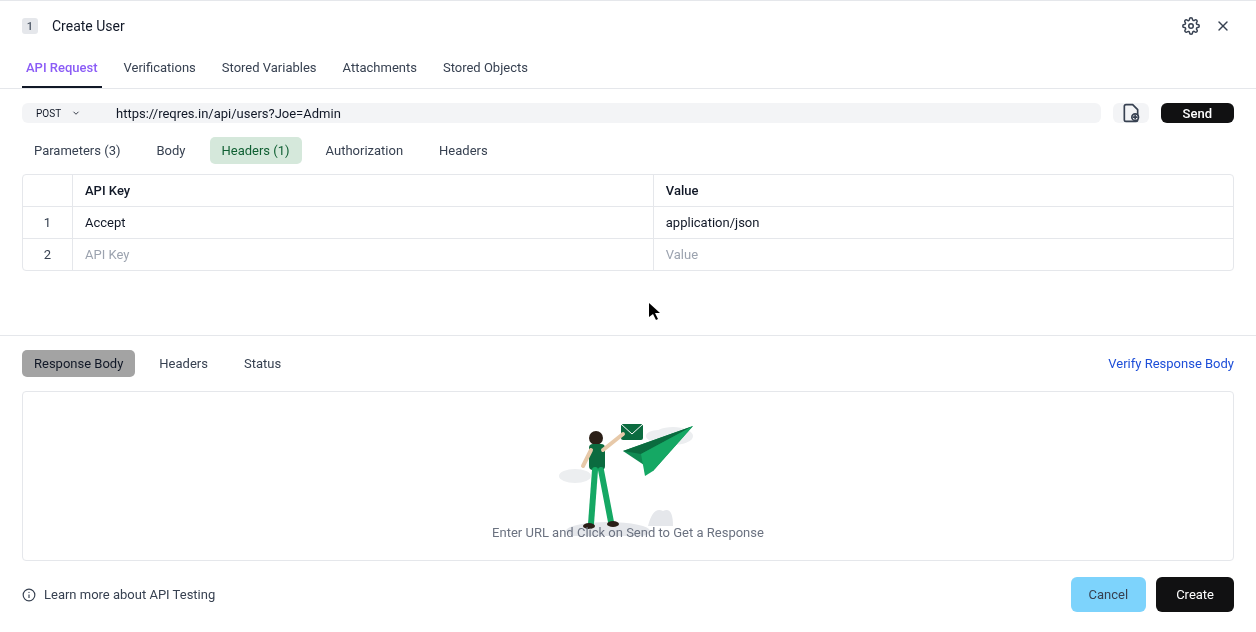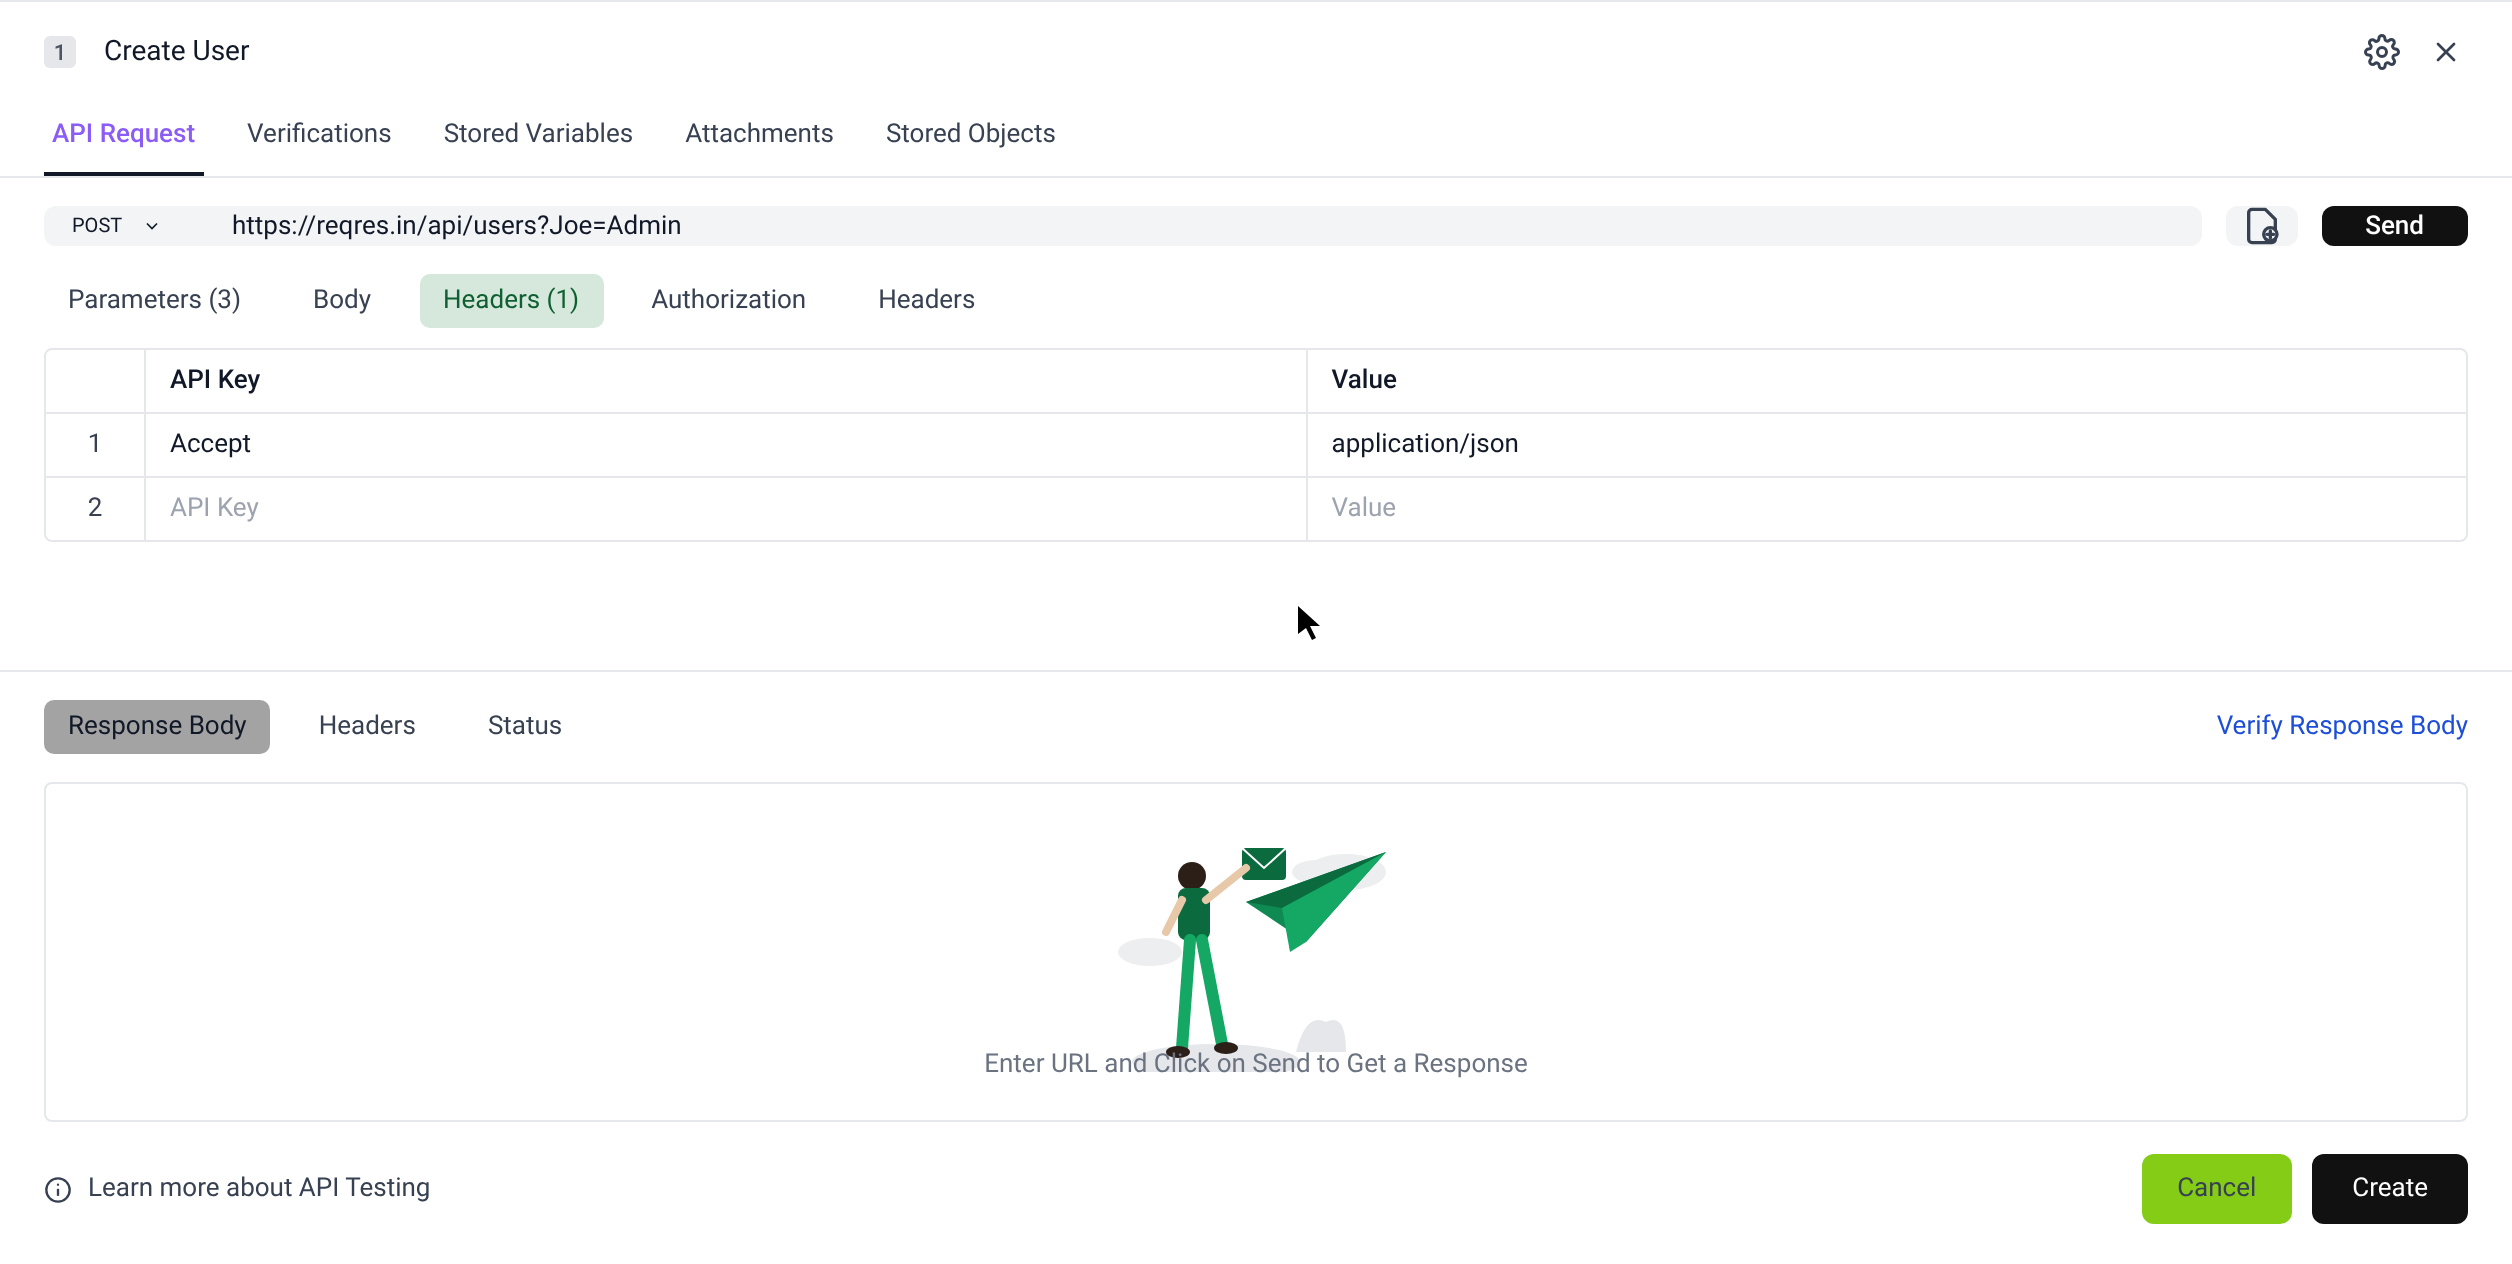--- a/index.html
+++ b/index.html
@@ -233,21 +233,21 @@
   .learn-link {
     display: flex;
     align-items: center;
     gap: 8px;
     color: #374151;
     font-size: 13px;
     cursor: pointer;
   }
   .footer-spacer { flex: 1; }
   .btn-cancel {
-    background: #84cc16;
+    background: #7dd3fc;
     border: none;
     color: #374151;
     padding: 10px 18px;
     border-radius: 6px;
     font-size: 13px;
     cursor: pointer;
     margin-right: 10px;
   }
   .btn-create {
     background: #111112;

